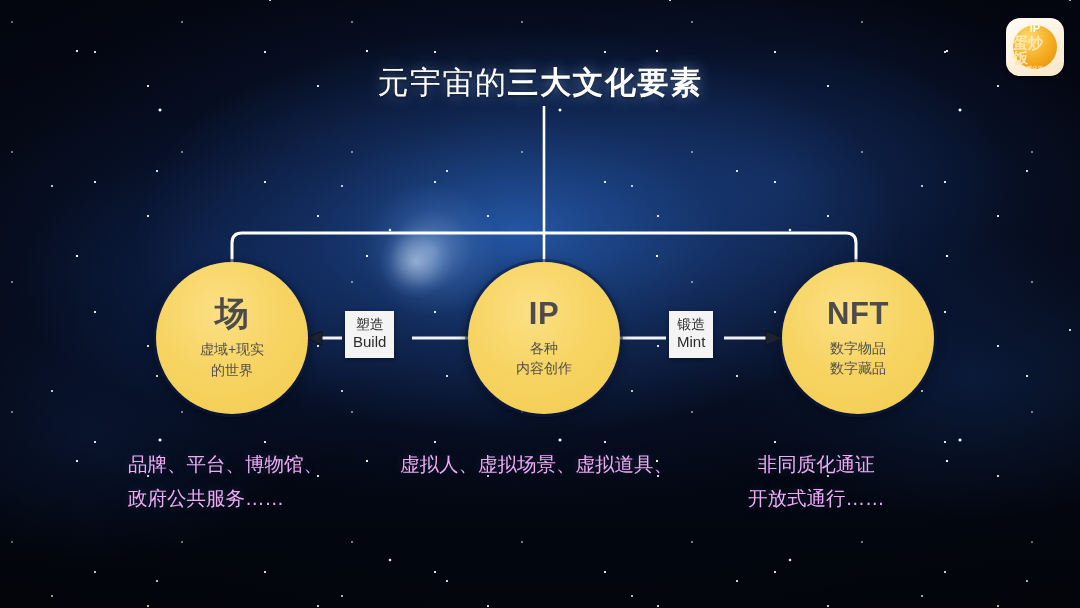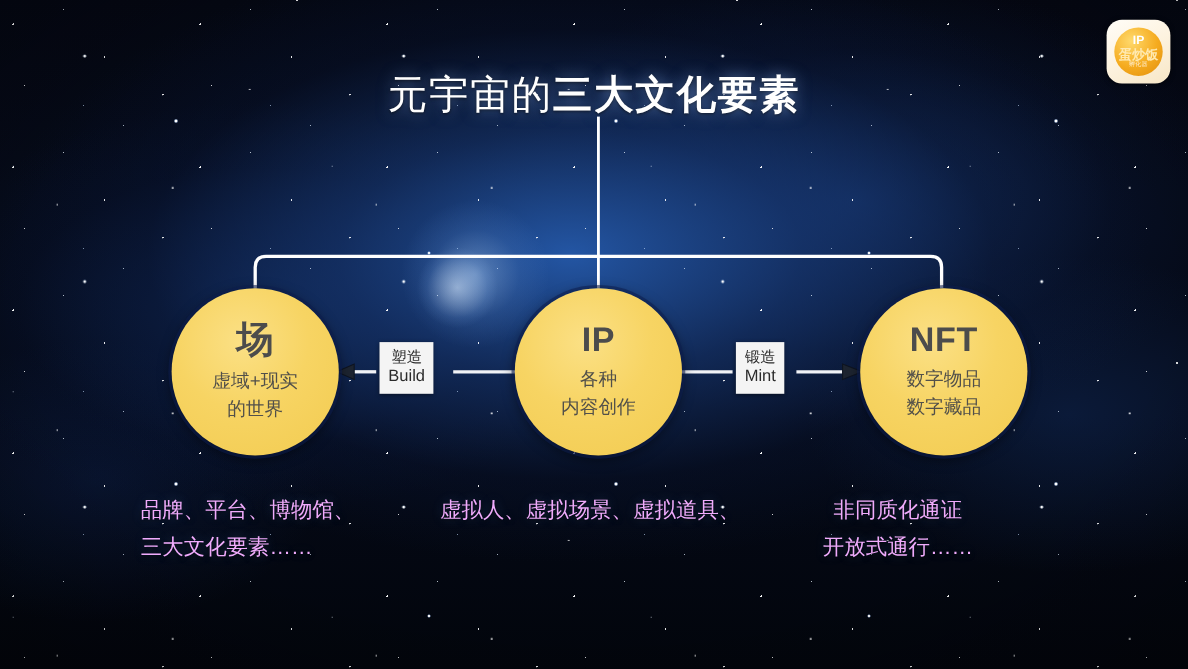--- a/index.html
+++ b/index.html
@@ -91,48 +91,48 @@
     display: flex; align-items: center; justify-content: center;
     box-shadow: 0 1px 4px rgba(0,0,0,0.5);
   }
   .logo-app .disc {
     width: 44px; height: 44px; border-radius: 50%;
     background: radial-gradient(circle at 35% 28%, #ffd96b 0%, #f5ab1f 55%, #e08c0a 100%);
     display: flex; flex-direction: column; align-items: center; justify-content: center;
     line-height: 1.0; color: #fff;
   }
   .logo-app .a1 { font-size: 11px; font-weight: bold; }
-  .logo-app .a2 { font-size: 12px; font-weight: bold; color: #ffe9b0; margin-top: 1px; }
+  .logo-app .a2 { font-size: 15px; font-weight: bold; color: #ffe9b0; margin-top: 1px; }
   .logo-app .a3 { font-size: 5.5px; color: #ffeccb; margin-top: 1.5px; letter-spacing: 0.2px; }
 
   
   .title {
     position: absolute; top: 62px; left: 0; width: 1080px;
     text-align: center; color: #ffffff;
-    font-size: 36px; letter-spacing: 1.5px;
+    font-size: 31px; letter-spacing: 1.5px;
     text-shadow: 0 0 14px rgba(150,190,255,0.55), 0 1px 3px rgba(0,0,0,0.8);
     white-space: nowrap;
   }
   .title .strong { font-weight: bold; }
 
   
   .connector { position: absolute; left: 0; top: 0; width: 1080px; height: 608px; pointer-events: none; }
 
   
   .node {
     position: absolute;
     width: 152px; height: 152px; border-radius: 50%;
     background: radial-gradient(circle at 42% 32%, #fbe085 0%, #f7d463 45%, #f2cb50 100%);
     box-shadow: 0 0 0 3px rgba(12,30,78,0.55), 0 3px 12px rgba(0,0,0,0.55);
     display: flex; flex-direction: column; align-items: center; justify-content: center;
     color: #4c4c4c; text-align: center;
   }
   .node .headline { font-size: 31px; font-weight: bold; letter-spacing: 0.5px; line-height: 1; }
   .node .headline.cjk { font-size: 34px; }
-  .node .sub { font-size: 17px; line-height: 1.45; margin-top: 9px; color: #52504a; }
+  .node .sub { font-size: 14px; line-height: 1.45; margin-top: 9px; color: #52504a; }
 
   #node-chang { left: 156px; top: 262px; }
   #node-ip    { left: 468px; top: 262px; }
   #node-nft   { left: 782px; top: 262px; }
 
   
   .arrow-label {
     position: absolute;
     background: #f4f4f4;
     color: #2b2b2b;
@@ -226,21 +226,21 @@
     <div class="cn">塑造</div>
     <div class="en">Build</div>
   </div>
   <div class="arrow-label" id="label-mint">
     <div class="cn">锻造</div>
     <div class="en">Mint</div>
   </div>
 
   <div class="caption" id="cap-chang">
     <div>品牌、平台、博物馆、</div>
-    <div>三大文化要素……</div>
+    <div>政府公共服务……</div>
   </div>
   <div class="caption" id="cap-ip">
     <div>虚拟人、虚拟场景、虚拟道具、</div>
   </div>
   <div class="caption" id="cap-nft">
     <div>非同质化通证</div>
     <div>开放式通行……</div>
   </div>
 
 </div>

